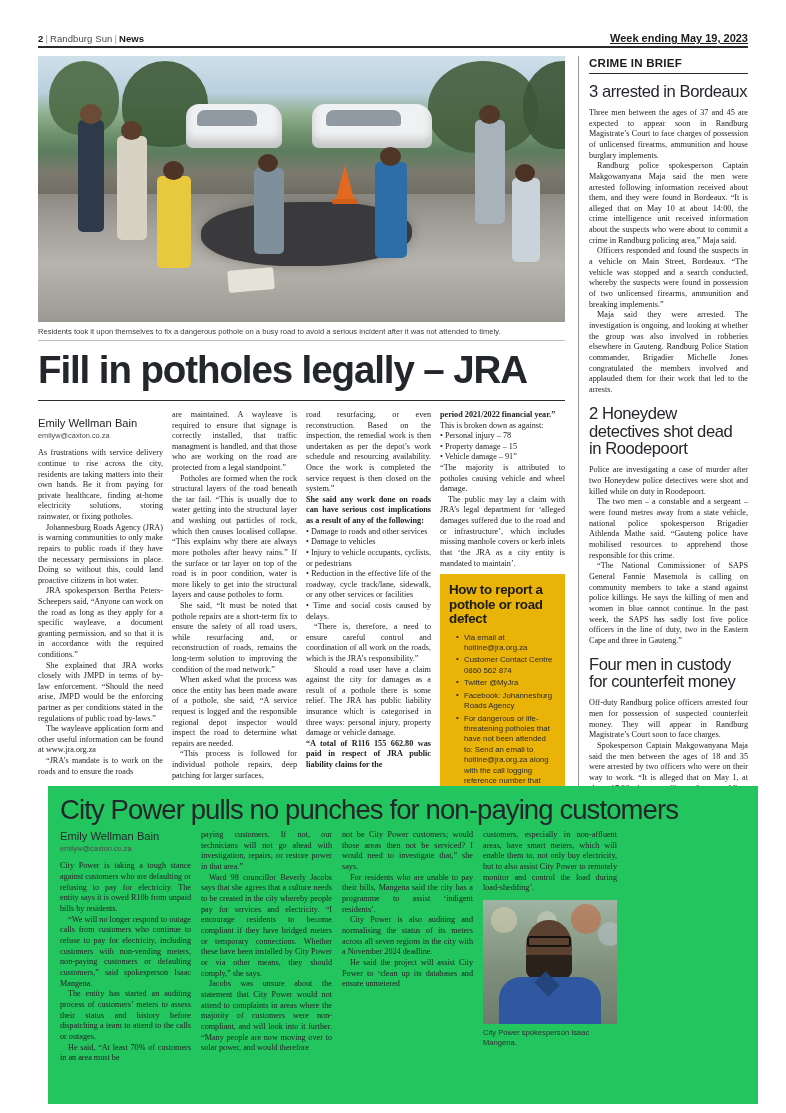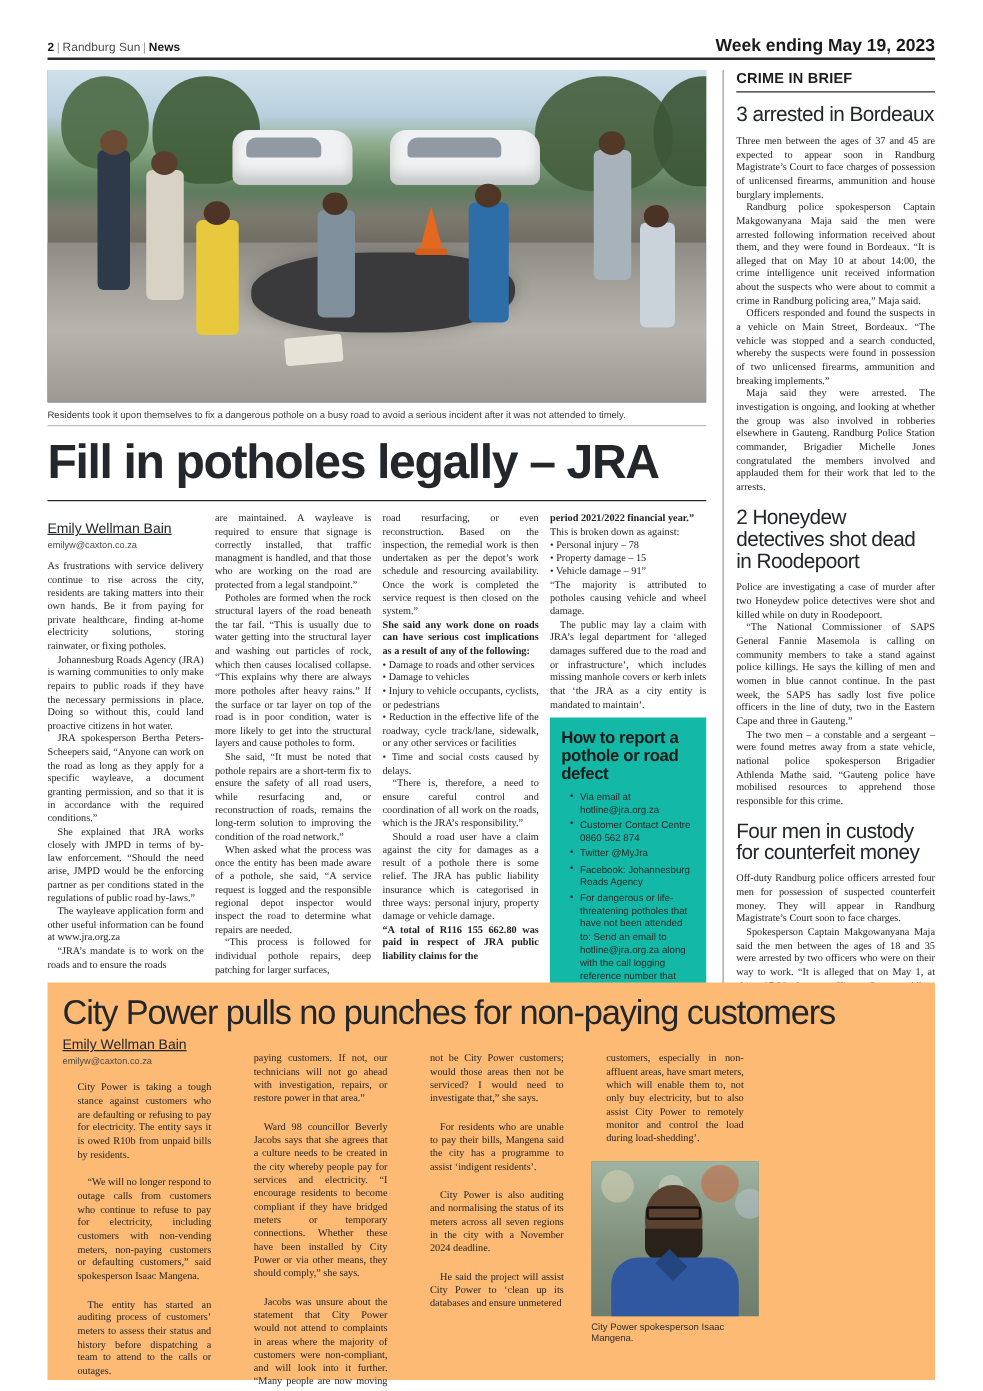--- a/index.html
+++ b/index.html
@@ -16,21 +16,21 @@
   
   .masthead {
     position:absolute; left:38px; top:26px; width:710px; height:22px;
     display:flex; align-items:flex-end; justify-content:space-between;
     border-bottom: 2.2px solid #2b2b2b;
     padding-bottom: 2px;
   }
   .mh-left { font-family:"Liberation Sans", sans-serif; font-size:9.5px; color:#4a4a4a; letter-spacing:.1px; }
   .mh-left b { color:#1a1a1a; }
   .mh-sep { color:#9a9a9a; padding:0 2px; }
-  .mh-right { font-family:"Liberation Sans", sans-serif; font-size:14px; font-weight:bold; color:#1a1a1a; }
+  .mh-right { font-family:"Liberation Sans", sans-serif; font-size:11px; font-weight:bold; color:#1a1a1a;text-decoration:underline; }
 
   
   .left-area { position:absolute; left:38px; top:56px; width:527px; }
 
   .lead-photo {
     width:527px; height:266px; position:relative; overflow:hidden;
     background:#8fa4b4;
   }
   .lead-photo .sky {
     position:absolute; inset:0;
@@ -103,42 +103,42 @@
   .headline {
     font-family:"Liberation Sans", sans-serif;
     font-weight:bold; font-size:38.5px; line-height:1.0;
     letter-spacing:-1.1px; color:#23262b;
     margin:10px 0 9px 0;
     border-bottom: 1.6px solid #2b2b2b; padding-bottom:10px;
   }
 
   .byline { margin-top:7px; }
   .byline .name {
-    font-family:"Liberation Sans", sans-serif; font-size:11.2px; color:#23262b; line-height:1.2;text-decoration:underline;
+    font-family:"Liberation Sans", sans-serif; font-size:11.2px; color:#23262b; line-height:1.2;
   }
   .byline .mail {
     font-family:"Liberation Sans", sans-serif; font-size:7.4px; color:#4a4a4a; margin-top:1px;
   }
 
   .cols4 { display:flex; gap:9px; margin-top:4px; }
   .col { width:127px; }
   .col.wide { width:127px; }
   .body-text p {
     margin:0; font-size:8.2px; line-height:1.295; text-align:justify;
     text-indent: 8px; color:#232323; font-family:"Liberation Serif", serif;
     hyphens:auto;
   }
   .body-text p.lead { text-indent:0; }
 
   .bold-sans { font-family:"Liberation Sans", sans-serif; font-weight:bold; font-size:8.3px; line-height:1.30; text-indent:0 !important; color:#1a1a1a; }
   .bullets-sans { font-family:"Liberation Sans", sans-serif; font-size:8.3px; line-height:1.30; text-indent:0 !important; color:#1f1f1f; }
 
   
   .infobox {
-    background:#14b8a6; padding:9px 9px 10px 9px; margin-top:5px;
+    background:#eab308; padding:9px 9px 10px 9px; margin-top:5px;
   }
   .infobox h3 {
     margin:0 0 6px 0; font-family:"Liberation Sans", sans-serif;
     font-weight:bold; font-size:13.4px; line-height:1.08; color:#1b1b1b; letter-spacing:-.3px;
   }
   .infobox ul { margin:0; padding:0 0 0 9px; list-style:none; }
   .infobox li {
     font-family:"Liberation Sans", sans-serif; font-size:7.8px; line-height:1.34;
     color:#2a2a2a; margin-bottom:2px; position:relative; padding-left:6px;
   }
@@ -160,32 +160,32 @@
     color:#23262b; margin:9px 0 7px 0; letter-spacing:-.45px;
   }
   .side-body p {
     margin:0; font-size:8.2px; line-height:1.30; text-align:justify;
     text-indent:8px; color:#232323;
   }
   .side-body p.noind { text-indent:0; }
 
   
   .bottom-article {
-    position:absolute; left:38px; top:786px; width:710px; height:318px;
-    background:#fdba74; padding:10px 12px 10px 12px;
+    position:absolute; left:48px; top:786px; width:710px; height:318px;
+    background:#22c55e; padding:10px 12px 10px 12px;
   }
   .bottom-head {
     font-family:"Liberation Sans", sans-serif; font-size:27.5px; line-height:1.02;
     color:#23262b; letter-spacing:-.9px; margin:0 0 6px 0;
   }
   .b-cols { display:flex; gap:10px; }
   .b-col { width:131px; }
   .b-col.last { width:134px; }
   .b-body p {
-    margin:12px; font-size:8.2px; line-height:1.30; text-align:justify;
+    margin:0; font-size:8.2px; line-height:1.30; text-align:justify;
     text-indent:8px; color:#232323;
   }
   .b-body p.noind { text-indent:0; }
 
   .portrait {
     width:134px; height:124px; margin-top:6px; position:relative; overflow:hidden;
     background:#7a8b6f;
   }
   .portrait .bg{
     position:absolute; inset:0;
@@ -338,22 +338,22 @@
         <p>Randburg police spokesperson Captain Makgowanyana Maja said the men were arrested following information received about them, and they were found in Bordeaux. “It is alleged that on May 10 at about 14:00, the crime intelligence unit received information about the suspects who were about to commit a crime in Randburg policing area,” Maja said.</p>
         <p>Officers responded and found the suspects in a vehicle on Main Street, Bordeaux. “The vehicle was stopped and a search conducted, whereby the suspects were found in possession of two unlicensed firearms, ammunition and breaking implements.”</p>
         <p>Maja said they were arrested. The investigation is ongoing, and looking at whether the group was also involved in robberies elsewhere in Gauteng. Randburg Police Station commander, Brigadier Michelle Jones congratulated the members involved and applauded them for their work that led to the arrests.</p>
       </div>
     </div>
 
     <div>
       <div class="side-head">2 Honeydew detectives shot dead in Roodepoort</div>
       <div class="side-body">
         <p class="noind">Police are investigating a case of murder after two Honeydew police detectives were shot and killed while on duty in Roodepoort.</p>
+        <p>The two men – a constable and a sergeant – were found metres away from a state vehicle, national police spokesperson Brigadier Athlenda Mathe said. “Gauteng police have mobilised resources to apprehend those responsible for this crime.</p>
         <p>“The National Commissioner of SAPS General Fannie Masemola is calling on community members to take a stand against police killings. He says the killing of men and women in blue cannot continue. In the past week, the SAPS has sadly lost five police officers in the line of duty, two in the Eastern Cape and three in Gauteng.”</p>
-        <p>The two men – a constable and a sergeant – were found metres away from a state vehicle, national police spokesperson Brigadier Athlenda Mathe said. “Gauteng police have mobilised resources to apprehend those responsible for this crime.</p>
       </div>
     </div>
 
     <div>
       <div class="side-head">Four men in custody for counterfeit money</div>
       <div class="side-body">
         <p class="noind">Off-duty Randburg police officers arrested four men for possession of suspected counterfeit money. They will appear in Randburg Magistrate’s Court soon to face charges.</p>
         <p>Spokesperson Captain Makgowanyana Maja said the men between the ages of 18 and 35 were arrested by two officers who were on their way to work. “It is alleged that on May 1, at about 17:30, the two officers, Sergeant Albert Leta and Constable Zanele Senne were on their way to work in their private vehicle when they noticed a vehicle driving recklessly at the corner of Oxford Street and Malibongwe Drive in Ferndale,” he said.</p>
         <p>“The officers followed the vehicle until it stopped at a bus terminal picking up another suspect. The officers pulled their vehicle in front of the vehicle to block it.” The officers got out and ordered the suspects to step out of the vehicle. Five men were searched and found to be in possession of suspected counterfeit South African R100 and R200 notes.</p>
         <p>“Four suspects were arrested on the spot while one managed to evade the arrest after he ran away,” Maja said, adding that more charges may be added.</p>

